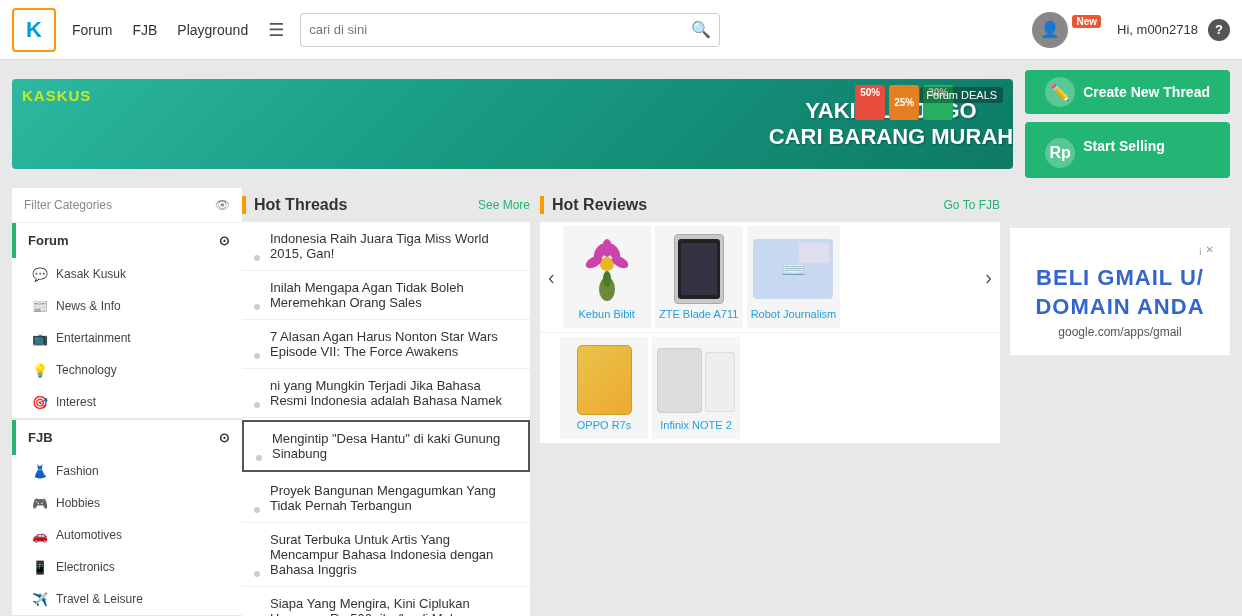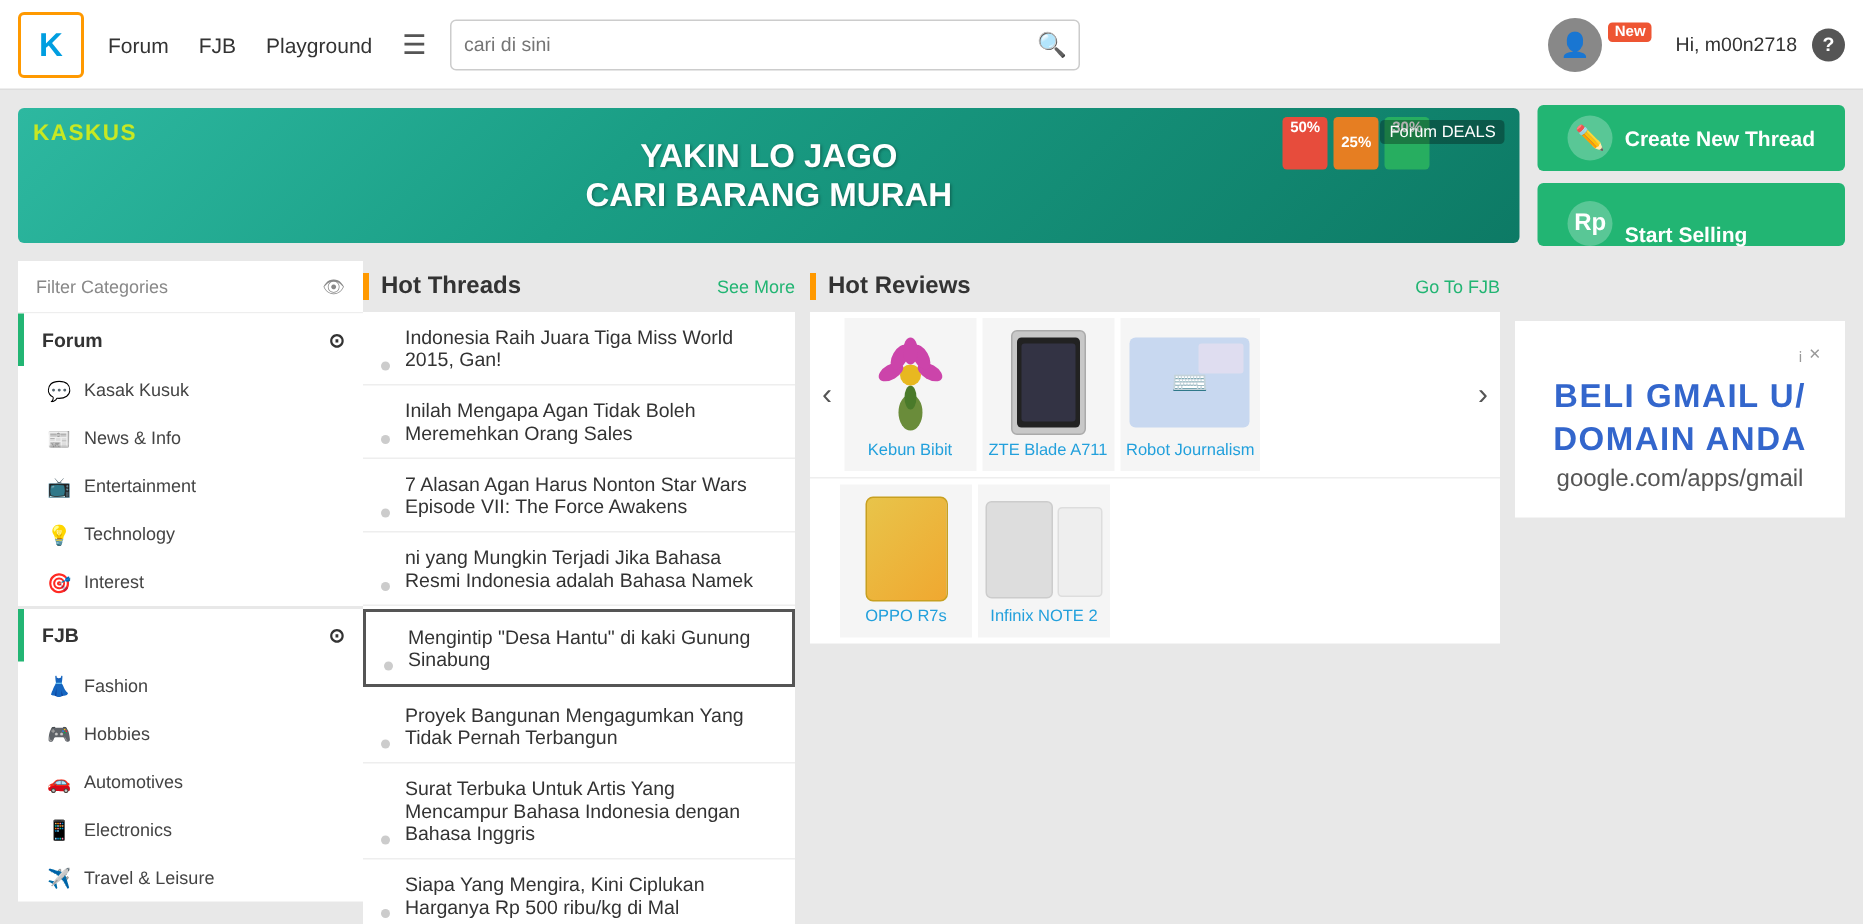--- a/index.html
+++ b/index.html
@@ -77,21 +77,21 @@
       background: #e8e8e8;
       align-items: center;
     }
     .banner-img {
       flex: 1;
       height: 90px;
       background: linear-gradient(135deg, #2db8a0 0%, #1a9e85 40%, #0d7a65 100%);
       border-radius: 4px;
       display: flex;
       align-items: center;
-      justify-content: center;
+      justify-content: flex-end;
       overflow: hidden;
       position: relative;
     }
     .banner-text-kaskus {
       position: absolute; left: 10px; top: 8px;
       font-weight: bold; color: #c8e823; font-size: 15px; letter-spacing: 1px;
     }
     .banner-main-text {
       color: #fff; font-size: 22px; font-weight: bold; text-align: center; text-shadow: 1px 1px 2px rgba(0,0,0,0.3);
       line-height: 1.2;
@@ -107,21 +107,21 @@
       background: #22b573; color: #fff; border: none; border-radius: 4px;
       padding: 0 20px; height: 44px; display: flex; align-items: center; gap: 8px;
       cursor: pointer; font-size: 14px; font-weight: bold; white-space: nowrap;
     }
     .btn-create .icon-circle {
       width: 30px; height: 30px; border-radius: 50%; background: rgba(255,255,255,0.25);
       display: flex; align-items: center; justify-content: center; font-size: 16px;
     }
     .btn-sell {
       background: #22b573; color: #fff; border: none; border-radius: 4px;
-      padding: 0 20px; height: 42px; display: flex; align-items: flex-end; gap: 8px;
+      padding: 16px 20px; height: 56px; display: flex; align-items: flex-start; gap: 8px;
       cursor: pointer; font-size: 14px; font-weight: bold;
     }
     .btn-sell .icon-circle {
       width: 30px; height: 30px; border-radius: 50%; background: rgba(255,255,255,0.25);
       display: flex; align-items: center; justify-content: center; font-size: 16px;
     }
 
     
     .main-layout {
       display: flex;
@@ -270,21 +270,21 @@
       margin-top: 40px;
     }
     .ad-info-bar {
       display: flex; justify-content: flex-end; gap: 4px;
       font-size: 10px; color: #999; margin-bottom: 6px;
     }
     .ad-text-main {
       font-size: 22px; font-weight: bold; color: #3366cc; letter-spacing: 1px; line-height: 1.3;
     }
     .ad-sub {
-      font-size: 16px; color: #555; margin-top: 4px;
+      font-size: 12px; color: #555; margin-top: 4px;
     }
 
     .reviews-container {
       background: #fff;
     }
     .reviews-top-row {
       display: flex;
       justify-content: space-between;
       align-items: center;
       padding: 8px 0;

